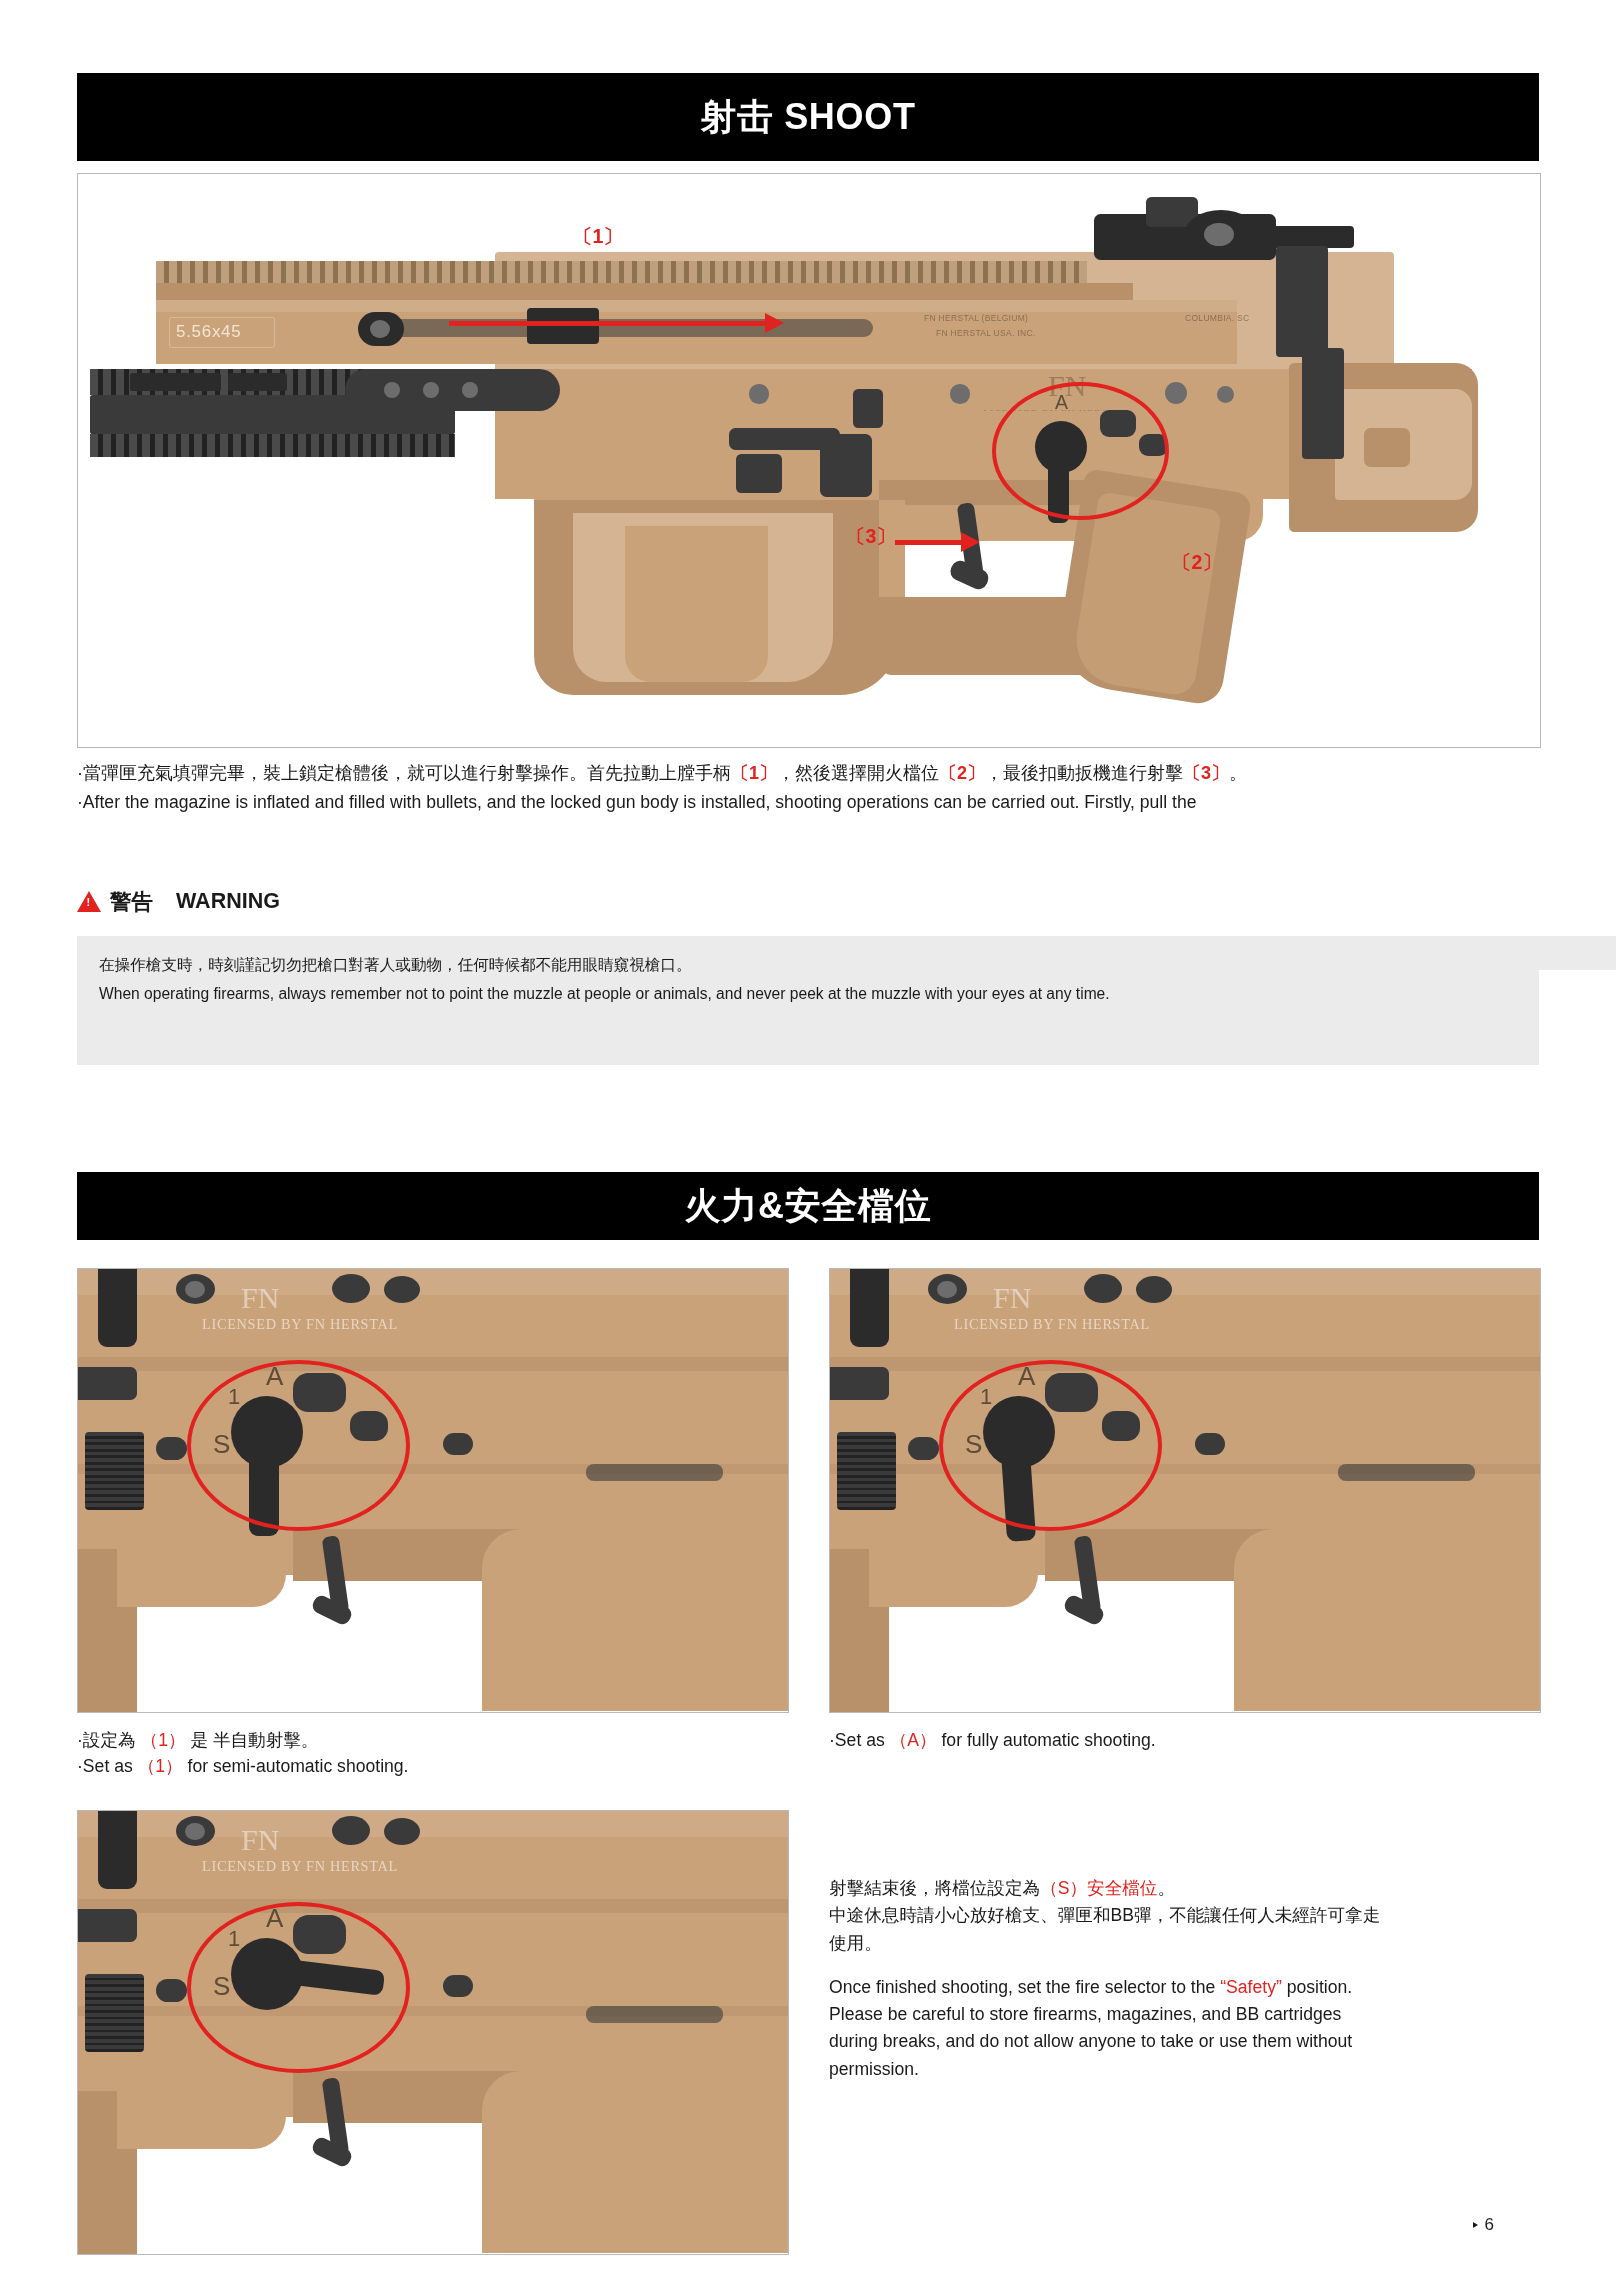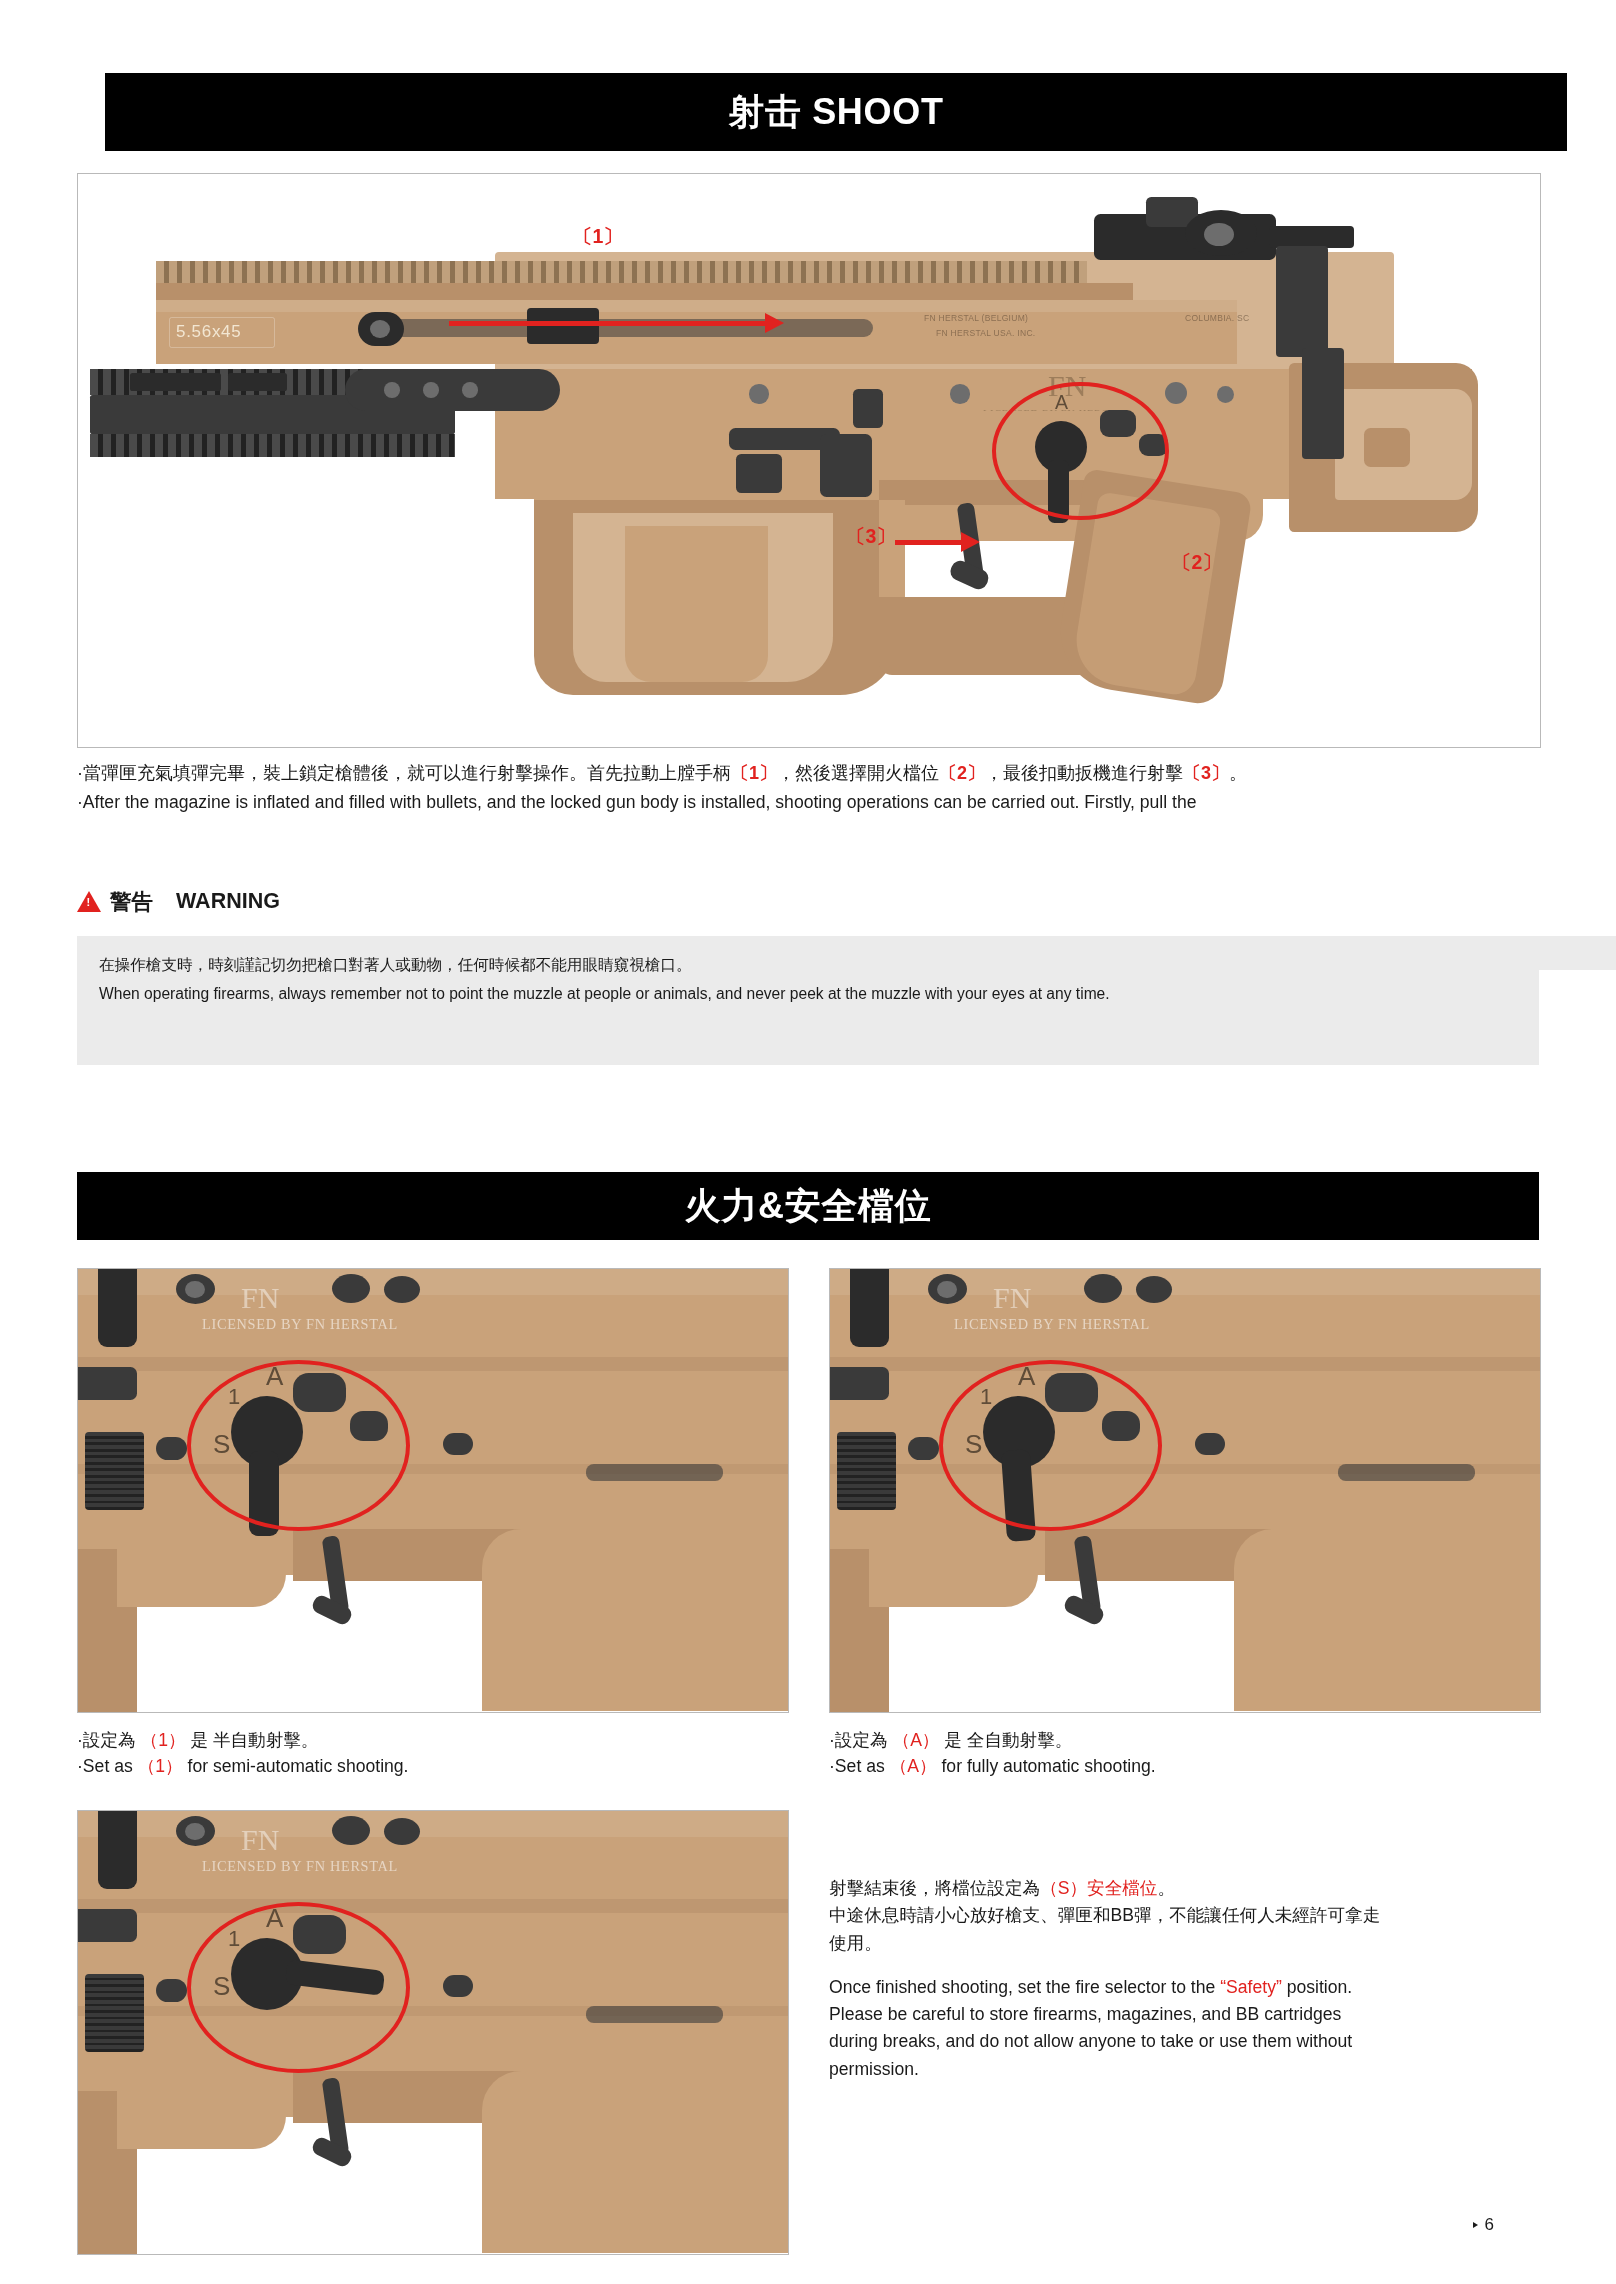--- a/index.html
+++ b/index.html
@@ -212,21 +212,21 @@
     font-size: 8.5px;
     letter-spacing: 0.3px;
     white-space: nowrap;
   }
 </style>
 </head>
 <body>
 
 <div class="page">
 
-  <div class="section-bar" style="left:77px; top:73px; width:1462px; height:78px;margin-left:28px;">
+  <div class="section-bar" style="left:77px; top:73px; width:1462px; height:88px;">
     <span class="cn">射击</span>
     <span class="en">SHOOT</span>
   </div>
 
   <div class="photo-panel" style="left:77px; top:173px; width:1462px; height:573px;">
 
     <div class="part tan-l" style="left:417px; top:78px; width:899px; height:150px; border-radius:3.9px;"></div>
     <div class="part tan" style="left:417px; top:195px; width:977px; height:130px;"></div>
     <div class="part tan-d" style="left:1211px; top:189px; width:189px; height:169px; border-radius:5.2px 22px 22px 5.2px;"></div>
     <div class="part tan-l" style="left:1257px; top:215px; width:137px; height:111px; border-radius:3.9px 17px 17px 3.9px;"></div>
@@ -432,25 +432,20 @@
       <span>是 半自動射擊。</span>
     </div>
     <div>
       <span>·Set as</span>
       <span class="red">（1）</span>
       <span>for semi-automatic shooting.</span>
     </div>
   </div>
 
   <div class="caption" style="left:829px; top:1727px; width:710px;">
-    <div>
-      <span>·設定為</span>
-      <span class="red">（A）</span>
-      <span>是 全自動射擊。</span>
-    </div>
     <div>
       <span>·Set as</span>
       <span class="red">（A）</span>
       <span>for fully automatic shooting.</span>
     </div>
   </div>
 
   <div class="photo-panel" style="left:77px; top:1810px; width:710px; height:443px;">
     <div class="part tan" style="left:0; top:0; width:710px; height:195px;"></div>
     <div class="part tan-l" style="left:0; top:0; width:710px; height:26px; opacity:.5;"></div>

